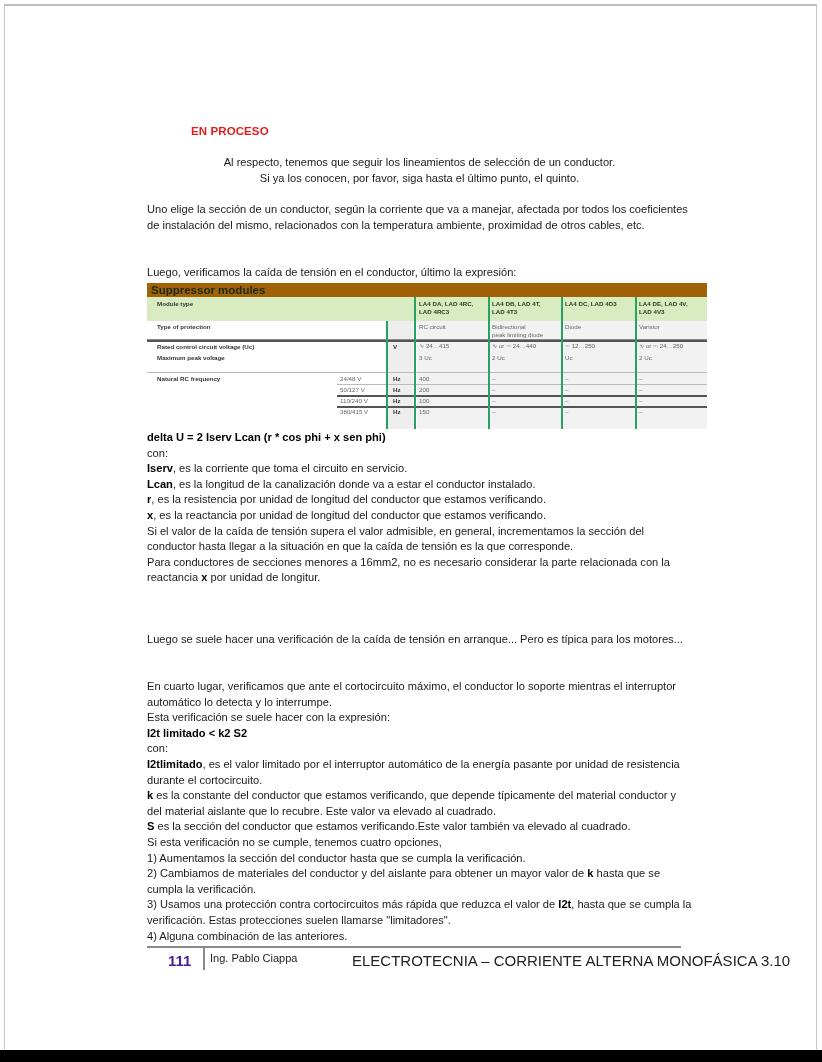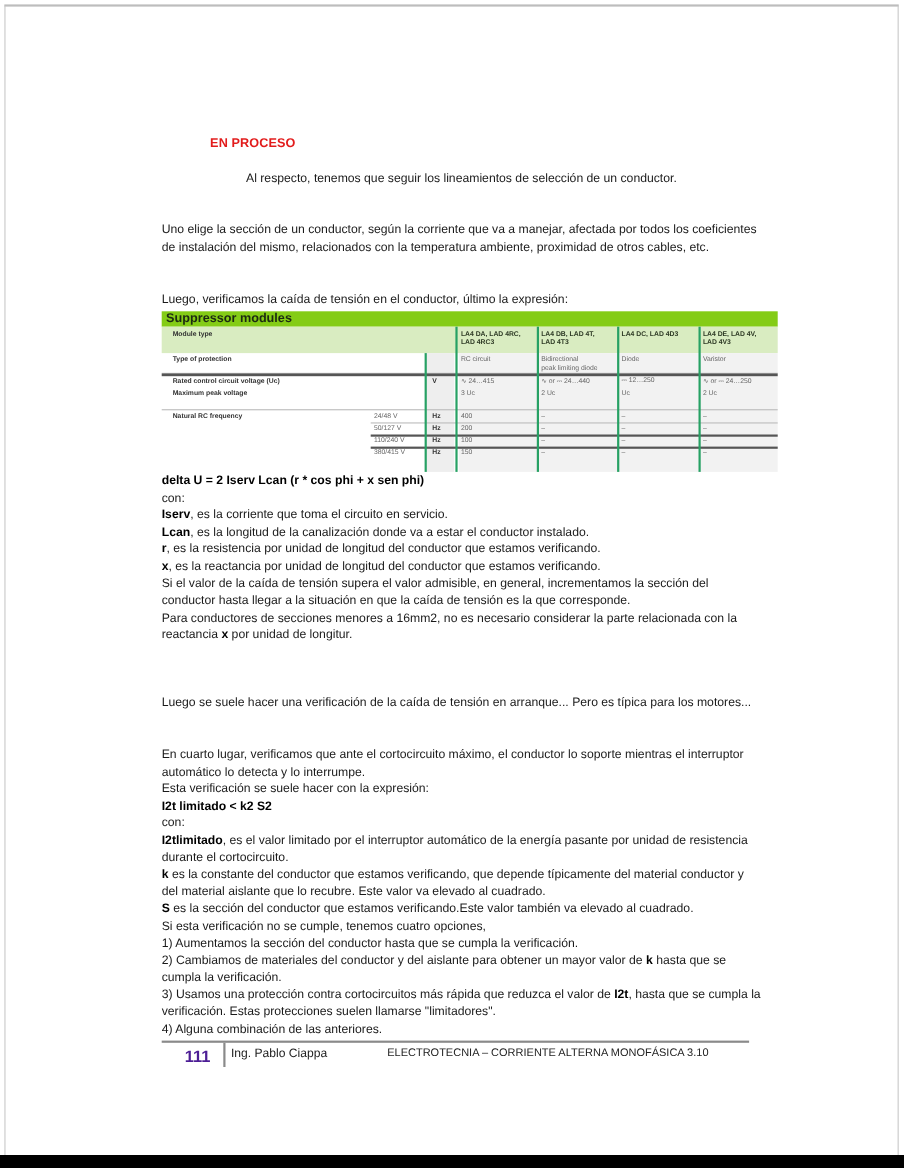--- a/index.html
+++ b/index.html
@@ -4,47 +4,48 @@
 <style>
   html, body { margin: 0; padding: 0; background: #ffffff; }
   body { width: 822px; height: 1062px; position: relative; overflow: hidden; font-family: "Liberation Sans", sans-serif; color: #111; }
   .page-frame { position: absolute; left: 4px; top: 4px; width: 811px; height: 1046px; border: 1px solid #c8c8c8; border-top: 2px solid #bdbdbd; background: #fff; }
   .bottom-bar { position: absolute; left: 0; top: 1050px; width: 822px; height: 12px; background: #000; }
   .status { position: absolute; left: 191px; top: 125px; color: #e21c1c; font-weight: bold; font-size: 11.5px; letter-spacing: 0.1px; }
   .p { position: absolute; left: 147px; font-size: 11.1px; line-height: 15.6px; width: 545px; color: #1a1a1a; }
   .p b { font-weight: bold; color: #000; }
   
   .tbl { position: absolute; left: 147px; top: 283px; width: 560px; height: 146px; background: #fff; font-size: 6.2px; color: #555; }
-  .tbl .title { position: absolute; left: 0; top: 0; width: 560px; height: 14px; background: #84cc16; color: #1c2a12; font-weight: bold; font-size: 11.5px; line-height: 14px; padding-left: 4px; box-sizing: border-box; }
+  .tbl .title { position: absolute; left: 0; top: 0; width: 560px; height: 14px; background: #a16207; color: #1c2a12; font-weight: bold; font-size: 11.5px; line-height: 14px; padding-left: 4px; box-sizing: border-box; }
   .tbl .hdr { position: absolute; left: 0; top: 14px; width: 560px; height: 24px; background: #d9ecc1; }
   .tbl .lbl { position: absolute; font-weight: bold; color: #333; white-space: nowrap; }
   .tbl .cell { position: absolute; white-space: nowrap; color: #666; }
   .tbl .cell.hd { color: #2e3a25; font-weight: bold; line-height: 8px; }
   .tbl .vline { position: absolute; top: 14px; width: 2px; height: 132px; background: #27a164; }
   .tbl .vline.short { top: 38px; height: 108px; }
   .tbl .hline { position: absolute; height: 1px; background: #8a8a8a; }
   .tbl .hline.thick { height: 2px; background: #555; }
   .tbl .shade { position: absolute; background: #eeeeee; }
   
   .footer-rule { position: absolute; left: 147px; top: 946px; width: 534px; height: 2px; background: #8a8a8a; }
   .footer-page { position: absolute; left: 168px; top: 952px; color: #4c1d95; font-weight: bold; font-size: 15px; }
   .footer-sep { position: absolute; left: 203px; top: 948px; width: 2px; height: 22px; background: #8a8a8a; }
   .footer-author { position: absolute; left: 210px; top: 952px; font-size: 11px; color: #222; }
-  .footer-title { position: absolute; left: 352px; top: 952px; font-size: 10px; color: #222; }
+  .footer-title { position: absolute; left: 352px; top: 952px; font-size: 15px; color: #222; }
 </style>
 </head>
 <body>
 
 <div class="page-frame"></div>
 <div class="bottom-bar"></div>
 
 <div class="status">EN PROCESO</div>
 
 <div class="p" style="top:155px;text-align:center;">
   <div>Al respecto, tenemos que seguir los lineamientos de selección de un conductor.</div>
+  <div>Si ya los conocen, por favor, siga hasta el último punto, el quinto.</div>
 </div>
 
 <div class="p" style="top:202px;">Uno elige la sección de un conductor, según la corriente que va a manejar, afectada por todos los coeficientes de instalación del mismo, relacionados con la temperatura ambiente, proximidad de otros cables, etc.</div>
 
 <div class="p" style="top:265px;">Luego, verificamos la caída de tensión en el conductor, último la expresión:</div>
 
 <div class="tbl">
   <div class="title">Suppressor modules</div>
   <div class="hdr"></div>
   <div class="shade" style="left:240px; top:38px; width:26px; height:108px;"></div>

